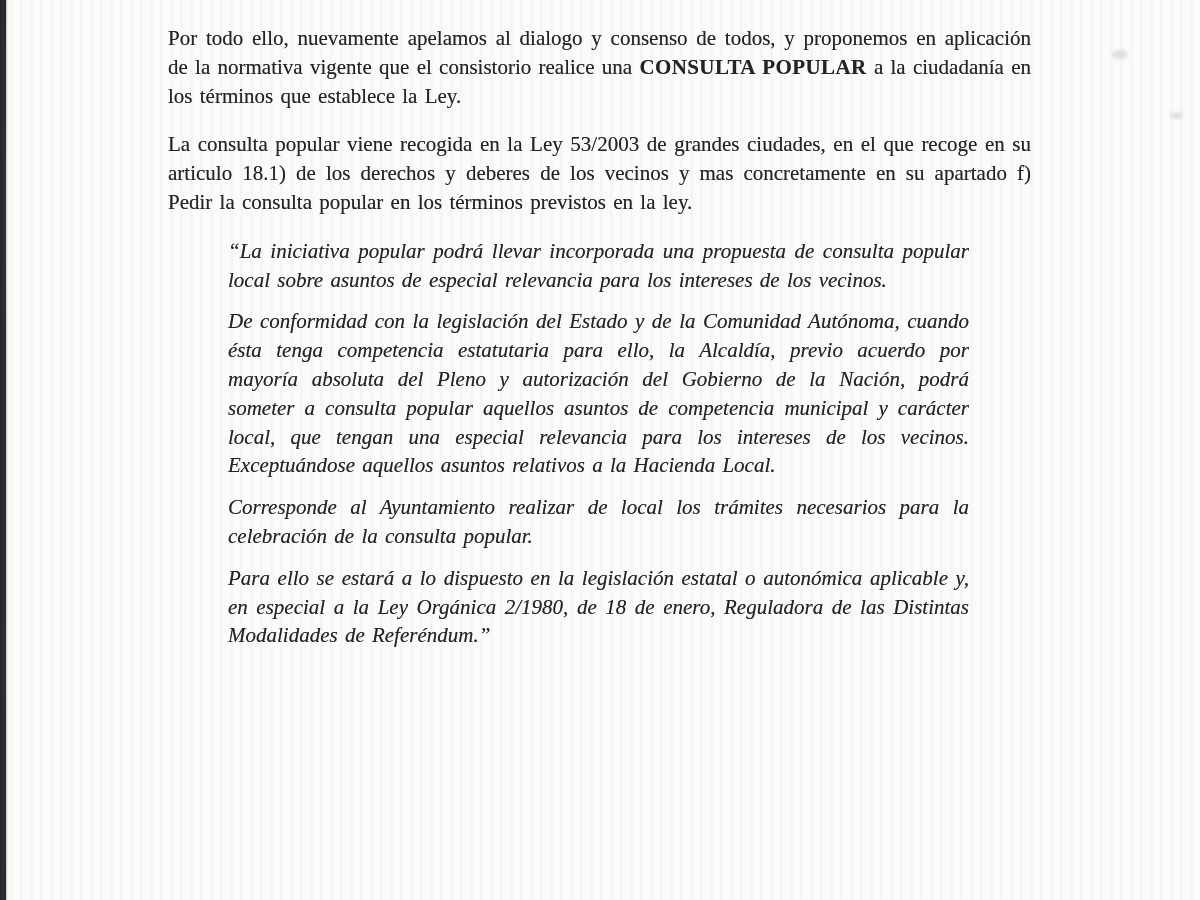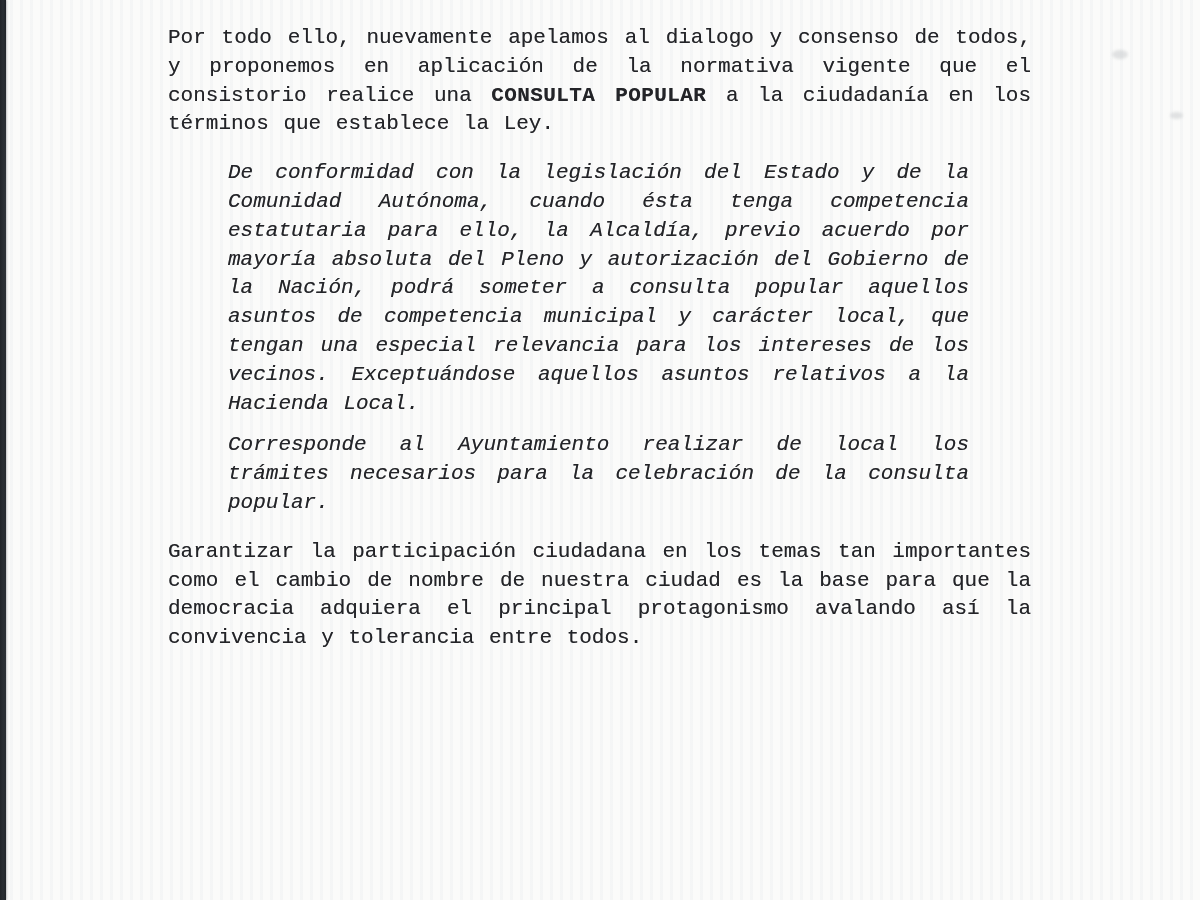--- a/index.html
+++ b/index.html
@@ -50,21 +50,20 @@
     position: absolute;
     left: 168px;
     top: 24px;
     width: 863px;
     color: #232428;
     font-size: 21px;
     line-height: 28.8px;
     text-align: justify;
     text-shadow: 0 0 0.6px rgba(35,36,40,0.5);
     word-spacing: 2px;
-    font-family: Liberation Mono, monospace;
   }
   .doc p {
     margin: 0 0 20px 0;
   }
   .emphasis-caps {
     font-weight: bold;
     letter-spacing: 0.4px;
   }
   .quote-block {
     font-style: italic;
@@ -83,22 +82,24 @@
 
 <div class="paper-texture"></div>
 <div class="scan-edge-left"></div>
 <div class="scan-smudge smudge-1"></div>
 <div class="scan-smudge smudge-2"></div>
 
 <div class="doc">
 
   <p><span>Por todo ello, nuevamente apelamos al dialogo y consenso de todos, y proponemos en aplicación de la normativa vigente que el consistorio realice una </span><span class="emphasis-caps">CONSULTA POPULAR</span><span> a la ciudadanía en los términos que establece la Ley.</span></p>
 
+  <p>La consulta popular viene recogida en la Ley 53/2003 de grandes ciudades, en el que recoge en su articulo 18.1) de los derechos y deberes de los vecinos y mas concretamente en su apartado f) Pedir la consulta popular en los términos previstos en la ley.</p>
 
 
   <div class="quote-block">
+    <p>“La iniciativa popular podrá llevar incorporada una propuesta de consulta popular local sobre asuntos de especial relevancia para los intereses de los vecinos.</p>
     <p>De conformidad con la legislación del Estado y de la Comunidad Autónoma, cuando ésta tenga competencia estatutaria para ello, la Alcaldía, previo acuerdo por mayoría absoluta del Pleno y autorización del Gobierno de la Nación, podrá someter a consulta popular aquellos asuntos de competencia municipal y carácter local, que tengan una especial relevancia para los intereses de los vecinos. Exceptuándose aquellos asuntos relativos a la Hacienda Local.</p>
     <p>Corresponde al Ayuntamiento realizar de local los trámites necesarios para la celebración de la consulta popular.</p>
+    <p>Para ello se estará a lo dispuesto en la legislación estatal o autonómica aplicable y, en especial a la Ley Orgánica 2/1980, de 18 de enero, Reguladora de las Distintas Modalidades de Referéndum.”</p>
   </div>
 
-  <p class="closing">Garantizar la participación ciudadana en los temas tan importantes como el cambio de nombre de nuestra ciudad es la base para que la democracia adquiera el principal protagonismo avalando así la convivencia y tolerancia entre todos.</p>
 
 </div>
 
 </body></html>

